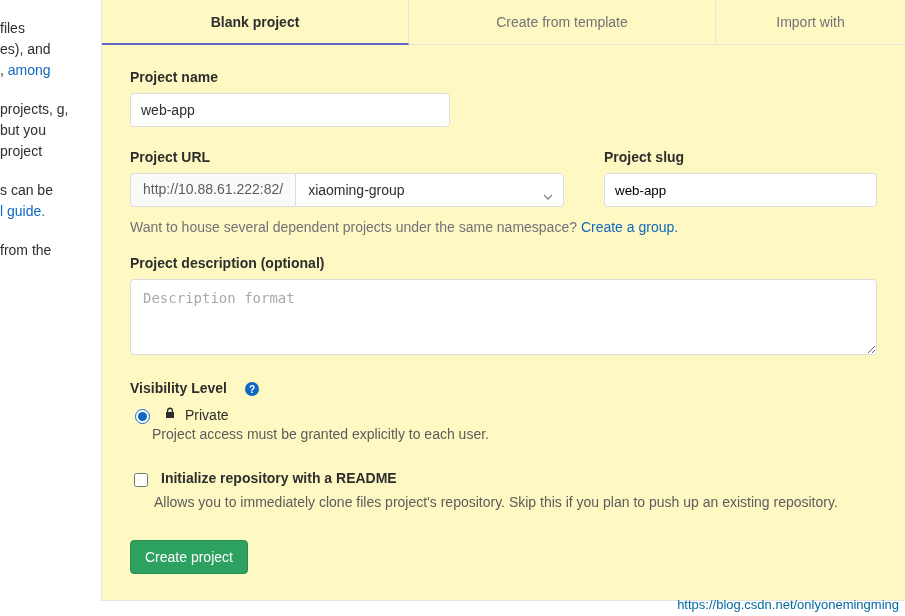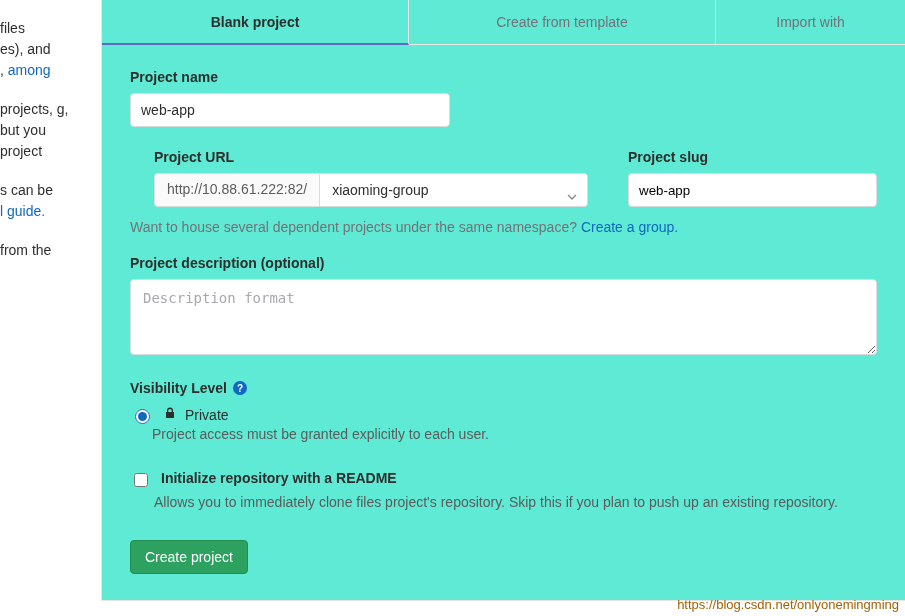--- a/index.html
+++ b/index.html
@@ -26,21 +26,21 @@
   .left-col p { margin: 10px 0 18px 0; }
   .left-col a, .main a { color: #1068bf; text-decoration: none; }
   .main {
     position: absolute;
     left: 101px;
     top: 0;
     right: 0;
     border: 1px solid #e5e5e5;
     border-top: none;
     border-right: none;
-    background: #5eead4;
+    background: #fef9c3;
   }
   .tabs {
     display: flex;
     border-bottom: 1px solid #e5e5e5;
   }
   .tab {
     flex: 0 0 307px;
     text-align: center;
     padding: 14px 0 13px 0;
     color: #737278;
@@ -73,21 +73,21 @@
   .text-input {
     width: 320px;
     height: 34px;
     padding: 6px 10px;
   }
   .row-url {
     display: flex;
     gap: 40px;
     margin-top: 22px;
   }
-  .url-col { flex: 0 0 434px; margin-left: 24px; }
+  .url-col { flex: 0 0 434px; }
   .slug-col { flex: 1; }
   .input-group {
     display: flex;
   }
   .addon {
     background: #fafafa;
     border-right: none;
     border-radius: 4px 0 0 4px;
     padding: 7px 12px;
     height: 34px;
@@ -127,22 +127,22 @@
     height: 76px;
     padding: 10px 12px;
     resize: vertical;
     color: #2e2e2e;
   }
   .textarea::placeholder { color: #a9a8ac; }
   .vis-block { margin-top: 22px; }
   .vis-label {
     font-weight: 600;
     display: inline-flex;
-    align-items: center;
-    gap: 6px;
+    align-items: flex-end;
+    gap: 18px;
   }
   .help-icon {
     width: 14px; height: 14px;
     border-radius: 50%;
     background: #1068bf;
     color: #fff;
     font-size: 10px;
     display: inline-flex;
     align-items: center;
     justify-content: center;
@@ -186,21 +186,21 @@
     font-size: 14px;
     padding: 8px 14px;
     border-radius: 4px;
     cursor: pointer;
   }
   .submit-btn { background:#2da160; }
   .watermark {
     position: absolute;
     right: 6px;
     bottom: 4px;
-    color: #a16207;
+    color: #0369a1;
     font-size: 13px;
   }
 </style>
 </head>
 <body>
 
 <div class="left-col">
   <p>
     <span> files </span><br>
     <span>es), and </span><br>

